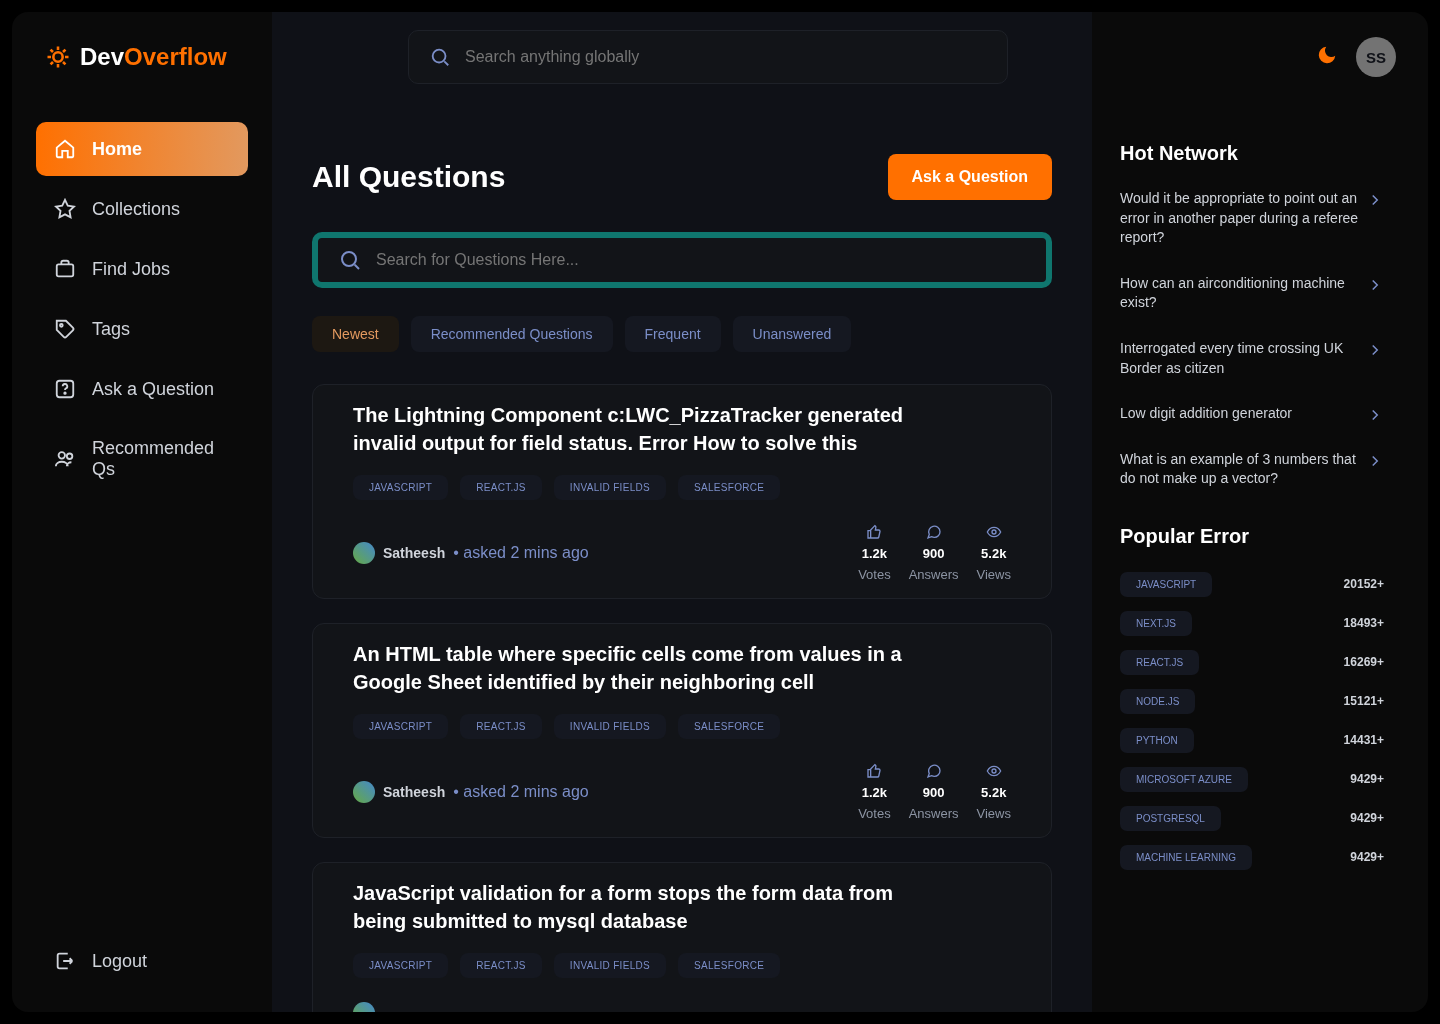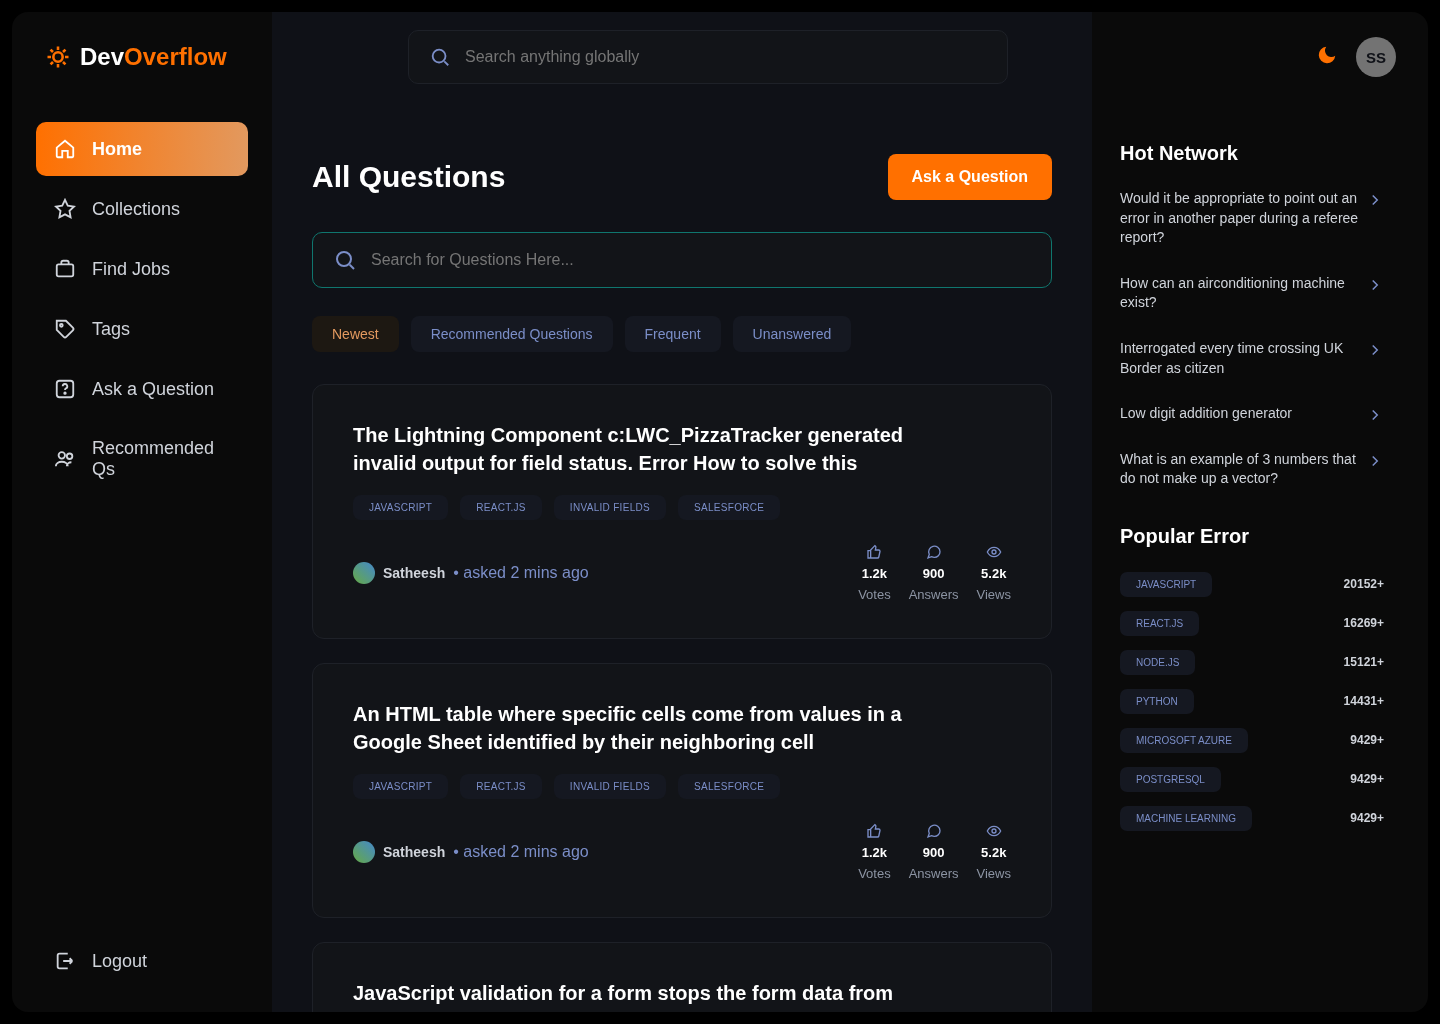--- a/index.html
+++ b/index.html
@@ -137,21 +137,21 @@
       color: #fff;
       padding: 14px 24px;
       border-radius: 8px;
       font-weight: 600;
       border: none;
       cursor: pointer;
       font-size: 16px;
     }
     .local-search {
       background: #121418;
-      border: 1px solid #0f766e;
+      border: 6px solid #0f766e;
       border-radius: 10px;
       height: 56px;
       display: flex;
       align-items: center;
       padding: 0 20px;
       gap: 14px;
       margin-bottom: 28px;
     }
     .local-search svg { color: #7B8EC8; width: 24px; height: 24px; }
     .local-search input {
@@ -178,21 +178,21 @@
     }
     .filter-pill.active {
       background: #1d1812;
       color: #E2995F;
     }
     
     .qcard {
       background: #121418;
       border: 1px solid #1e2128;
       border-radius: 12px;
-      padding: 36px 40px;
+      padding: 16px 40px;
       margin-bottom: 24px;
     }
     .qtitle {
       font-size: 20px;
       font-weight: 600;
       line-height: 1.4;
       margin-bottom: 18px;
       max-width: 560px;
     }
     .tags-row {
@@ -510,20 +510,24 @@
             </svg></span>
         </div>
       </div>
     <h2 class="rtitle">Popular Error</h2>
     <div class="poplist" id="poplist">
         <div class="popitem">
           <span class="poptag">JAVASCRIPT</span>
           <span class="popcount">20152+</span>
         </div>
         <div class="popitem">
+          <span class="poptag">NEXT.JS</span>
+          <span class="popcount">18493+</span>
+        </div>
+        <div class="popitem">
           <span class="poptag">REACT.JS</span>
           <span class="popcount">16269+</span>
         </div>
         <div class="popitem">
           <span class="poptag">NODE.JS</span>
           <span class="popcount">15121+</span>
         </div>
         <div class="popitem">
           <span class="poptag">PYTHON</span>
           <span class="popcount">14431+</span>

